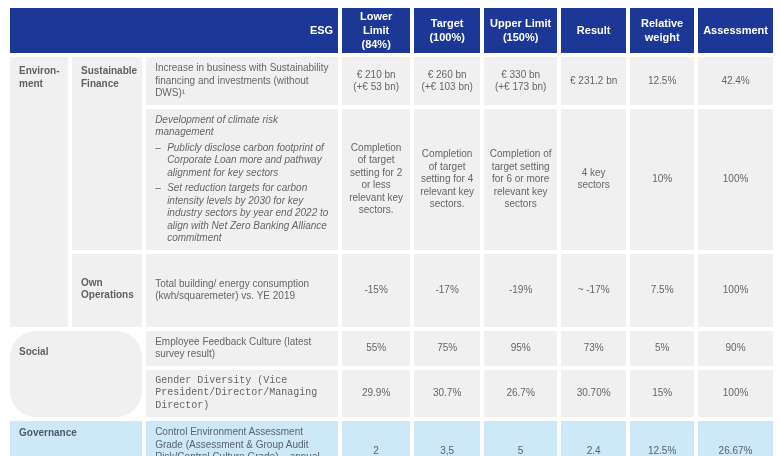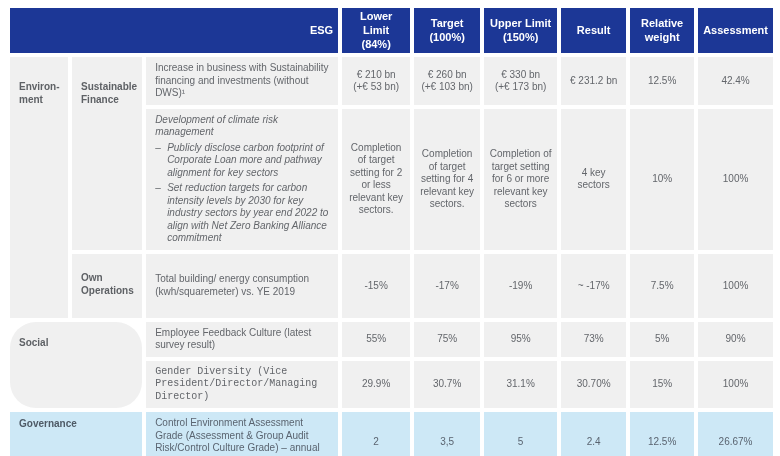--- a/index.html
+++ b/index.html
@@ -47,32 +47,32 @@
   .desc { text-align: left; padding: 5px 9px; margin-top: 32px; }
   .cat {
     font-weight: bold;
     vertical-align: top;
     text-align: left;
     padding-left: 9px;
     white-space: pre-line;
     color: #5e6165;
   }
   .cat-blue { color: #4e5a66; }
-  .pt-lg { padding-top: 24px; }
+  .pt-lg { padding-top: 8px; }
   .pt-md { padding-top: 15px; }
   .pt-sm { padding-top: 6px; }
   .cat-mid { vertical-align: middle; padding-top: 0; }
   
   .bullet-row { display: flex; margin-top: 3px; }
   .bullet-dash { flex: 0 0 12px; }
   .bullet-text { flex: 1; }
   
   .h-r1 { height: 47px; }
   .h-r2 { height: 114px; font-style: italic; }
-  .h-r3 { height: 64px; }
+  .h-r3 { height: 73px; }
   .h-r4 { height: 35px; border-radius: 26px; }
   .h-r5 { height: 31px; font-family: Liberation Mono, monospace; }
   .h-r6 { height: 38px; }
   .h-r7 { height: 29px; }
 </style>
 </head>
 <body>
 
 <table class="esg-table">
   <colgroup>
@@ -159,21 +159,21 @@
     <td class="cell val">95%</td>
     <td class="cell val">73%</td>
     <td class="cell val">5%</td>
     <td class="cell val">90%</td>
   </tr>
 
   <tr>
     <td class="cell desc h-r5">Gender Diversity (Vice President/Director/Managing Director)</td>
     <td class="cell val">29.9%</td>
     <td class="cell val">30.7%</td>
-    <td class="cell val">31.1%</td>
+    <td class="cell val">26.7%</td>
     <td class="cell val">30.70%</td>
     <td class="cell val">15%</td>
     <td class="cell val">100%</td>
   </tr>
 
   <tr>
     <td class="cell-blue cat cat-blue pt-sm h-r6" colspan="2" rowspan="2">Governance</td>
     <td class="cell-blue desc">Control Environment Assessment Grade (Assessment &amp; Group Audit Risk/Control Culture Grade) – annual average</td>
     <td class="cell-blue val">2</td>
     <td class="cell-blue val">3,5</td>

